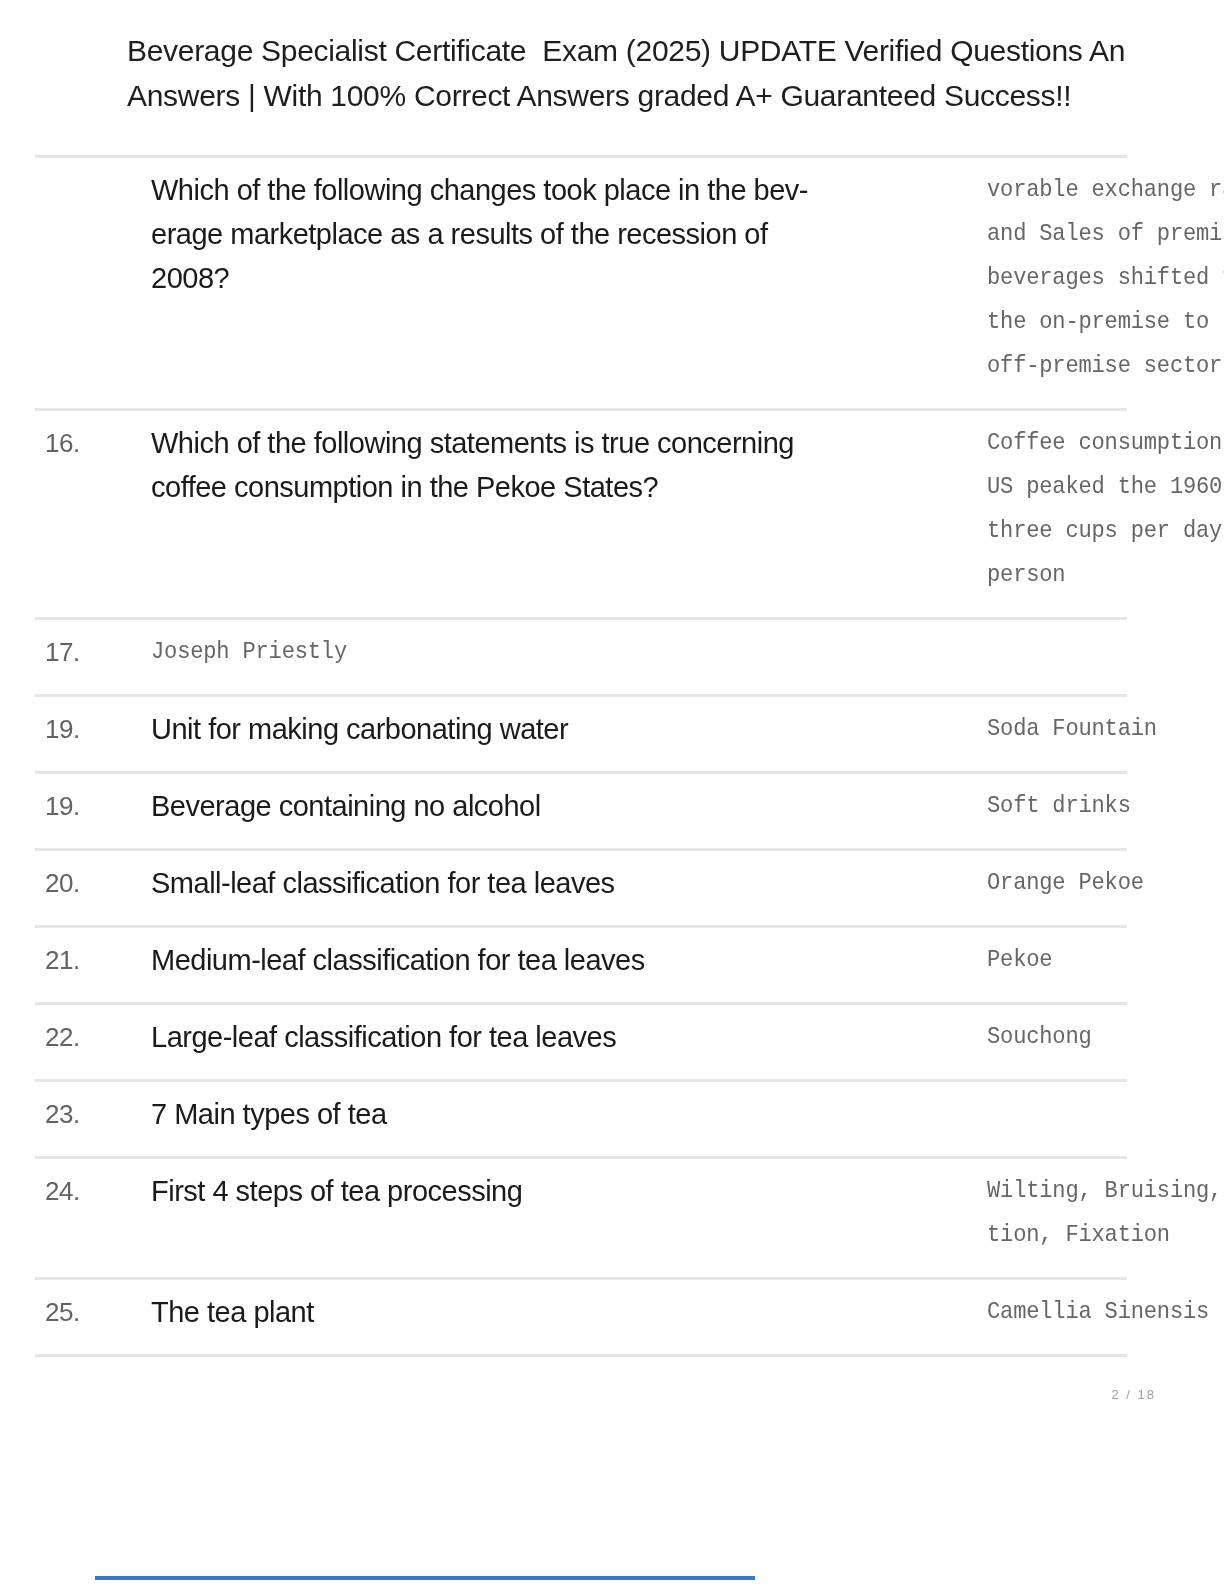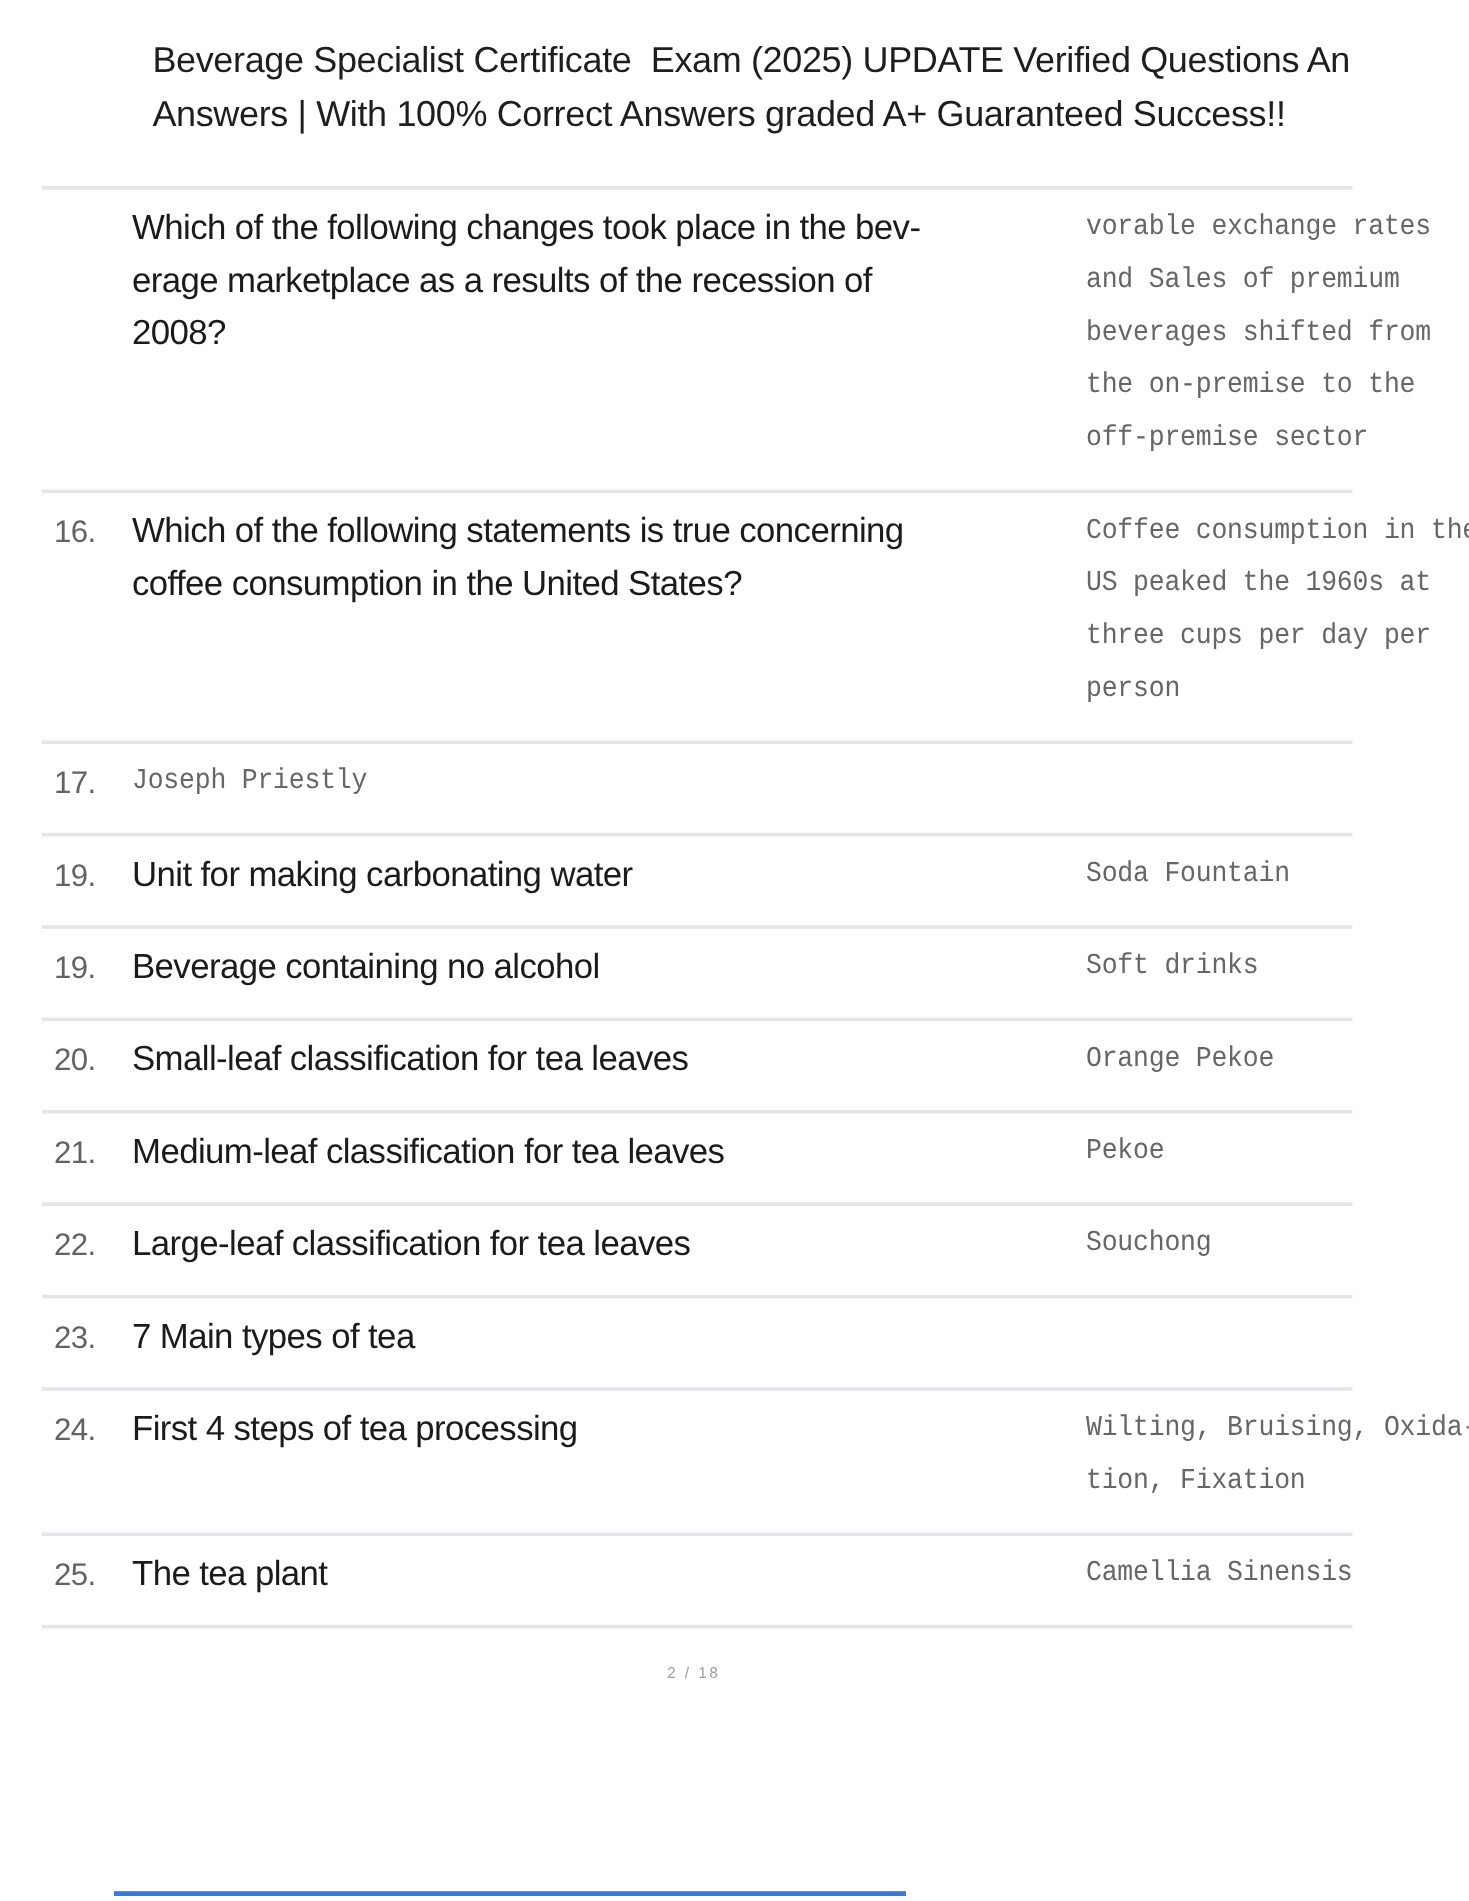--- a/index.html
+++ b/index.html
@@ -36,20 +36,21 @@
   
   .qa-table {
     margin: 0 29px 0 35px;
     border-bottom: 3px solid var(--sep-color, #e5e5ea);
   }
   .qa-row {
     display: grid;
     grid-template-columns: 75px 795px 1fr;
     border-top: 3px solid var(--sep-color, #e5e5ea);
     padding: 10px 0 20px 0;
+    gap: 41px;
   }
   .qa-num {
     padding-left: 10px;
     font-size: 26px;
     line-height: 44px;
     color: var(--muted-color, #636363);
     letter-spacing: -0.5px;
   }
   .qa-question {
     font-size: 29px;
@@ -68,21 +69,21 @@
     line-height: 44px;
     color: var(--answer-color, #666666);
     letter-spacing: -0.2px;
     white-space: pre;
     transform: scaleX(0.92);
     transform-origin: 0 0;
   }
   
   .doc-footer {
     margin-top: 28px;
-    text-align: center;
+    text-align: right;
   }
   .page-number {
     font-size: 13px;
     letter-spacing: 2px;
     color: var(--footer-color, #a39d96);
   }
   .bottom-line {
     position: absolute;
     left: 95px;
     top: 1576px;
@@ -112,21 +113,21 @@
 and Sales of premium
 beverages shifted from
 the on-premise to the
 off-premise sector</div>
       </div>
     </div>
 
     <div class="qa-row">
       <div class="qa-num">16.</div>
       <div class="qa-question">Which of the following statements is true concerning
-coffee consumption in the United States?</div>
+coffee consumption in the Pekoe States?</div>
       <div class="qa-answer-col">
         <div class="qa-answer">Coffee consumption in the
 US peaked the 1960s at
 three cups per day per
 person</div>
       </div>
     </div>
 
     <div class="qa-row">
       <div class="qa-num">17.</div>

